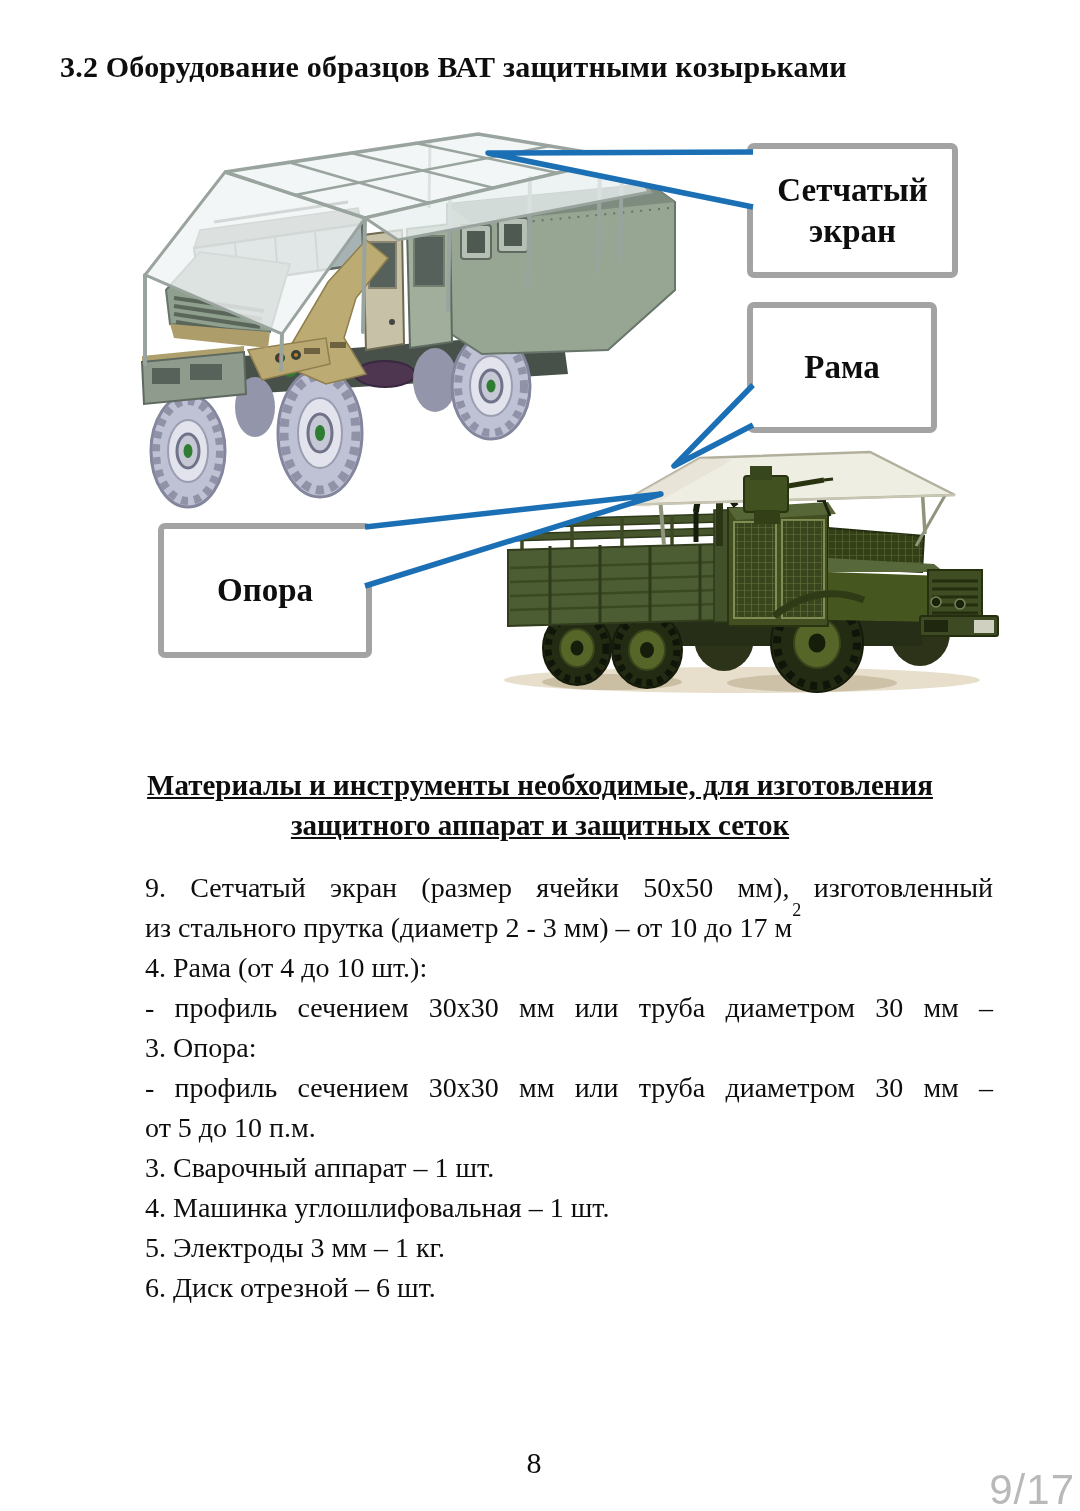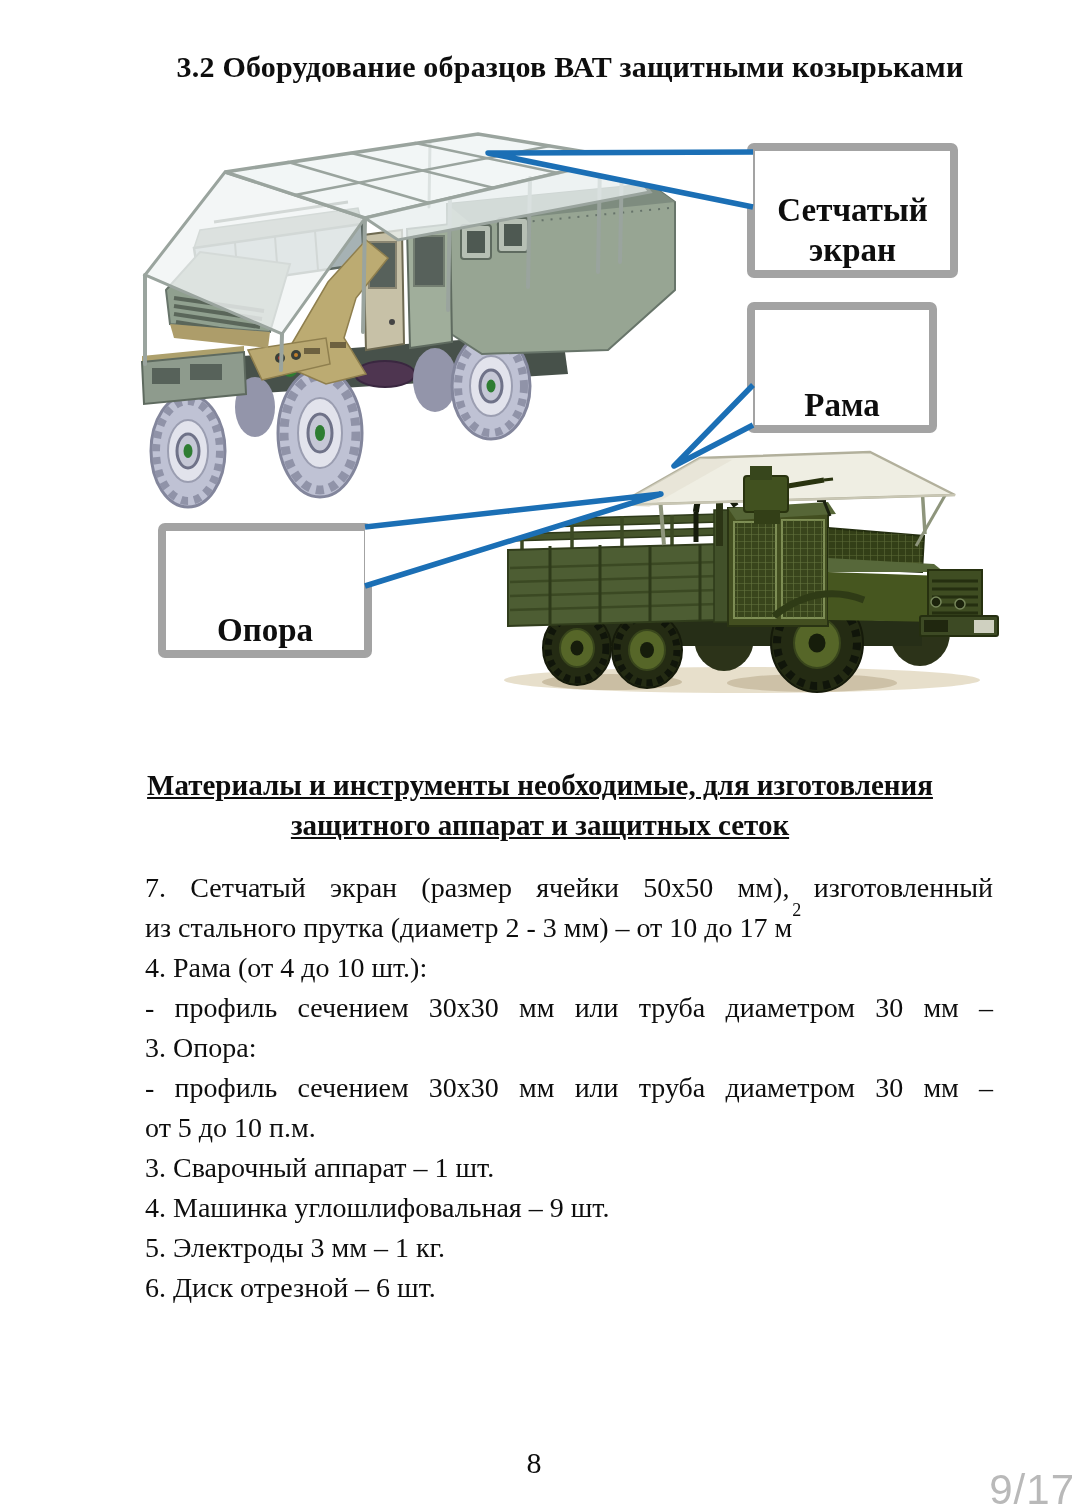--- a/index.html
+++ b/index.html
@@ -3,26 +3,26 @@
 <meta charset="utf-8">
 <style>
   html,body{margin:0;padding:0;background:#e8e8e8;}
   #page{
     position:relative;width:1080px;height:1511px;background:#ffffff;
     font-family:"Liberation Serif","DejaVu Serif",serif;color:#0e0e0e;
     overflow:hidden;margin:0 auto;
   }
   .abs{position:absolute;}
   #doc-title{
-    left:60px;top:50px;width:1020px;text-align:center;
+    left:60px;top:50px;width:1020px;
     font-size:30px;font-weight:bold;letter-spacing:.2px;
   }
   .callout-box{
-    background:#ffffff;border:8px solid #a3a3a3;border-radius:7px;
-    display:flex;align-items:flex-end;justify-content:center;text-align:center;
+    background:#ffffff;border:6px solid #a3a3a3;border-radius:7px;
+    display:flex;align-items:center;justify-content:center;text-align:center;
     font-weight:bold;font-size:33px;line-height:1.22;z-index:3;box-sizing:border-box;
   }
   #callout-screen{left:747px;top:143px;width:211px;height:135px;}
   #callout-frame{left:747px;top:302px;width:190px;height:131px;}
   #callout-support{left:158px;top:523px;width:214px;height:135px;}
   #connector-overlay{left:0;top:0;width:1080px;height:760px;z-index:4;pointer-events:none;}
   #truck-top{left:130px;top:112px;z-index:1;}
   #truck-bottom{left:492px;top:450px;z-index:1;}
   #section-heading{
     left:60px;top:765px;width:960px;text-align:center;
@@ -264,29 +264,29 @@
     <path d="M753,385 L674,466 L753,425" fill="#ffffff" stroke="#1b6fb5" stroke-width="5.5" stroke-linejoin="round"></path>
     <path d="M365,527 L661,494 L365,586" fill="#ffffff" stroke="#1b6fb5" stroke-width="5.5" stroke-linejoin="round"></path>
   </svg>
 
   <div id="section-heading" class="abs">
     <div>Материалы и инструменты необходимые, для изготовления</div>
     <div>защитного аппарат и защитных сеток</div>
   </div>
 
   <div id="body-text" class="abs">
-    <div class="tline just">7. Сетчатый экран (размер ячейки 50х50 мм), изготовленный</div>
+    <div class="tline just">9. Сетчатый экран (размер ячейки 50х50 мм), изготовленный</div>
     <div class="tline"><span>из стального прутка (диаметр 2 - 3 мм) – от 10 до 17 м</span><sup>2</sup></div>
     <div class="tline">4. Рама (от 4 до 10 шт.):</div>
     <div class="tline just">- профиль сечением 30х30 мм или труба диаметром 30 мм –</div>
     <div class="tline">3. Опора:</div>
     <div class="tline just">- профиль сечением 30х30 мм или труба диаметром 30 мм –</div>
     <div class="tline">от 5 до 10 п.м.</div>
     <div class="tline">3. Сварочный аппарат – 1 шт.</div>
-    <div class="tline">4. Машинка углошлифовальная – 9 шт.</div>
+    <div class="tline">4. Машинка углошлифовальная – 1 шт.</div>
     <div class="tline">5. Электроды 3 мм – 1 кг.</div>
     <div class="tline">6. Диск отрезной – 6 шт.</div>
   </div>
 
   <div id="page-number" class="abs">8</div>
   <div id="viewer-indicator" class="abs">9/17</div>
 
 </div>
 
 </body></html>

